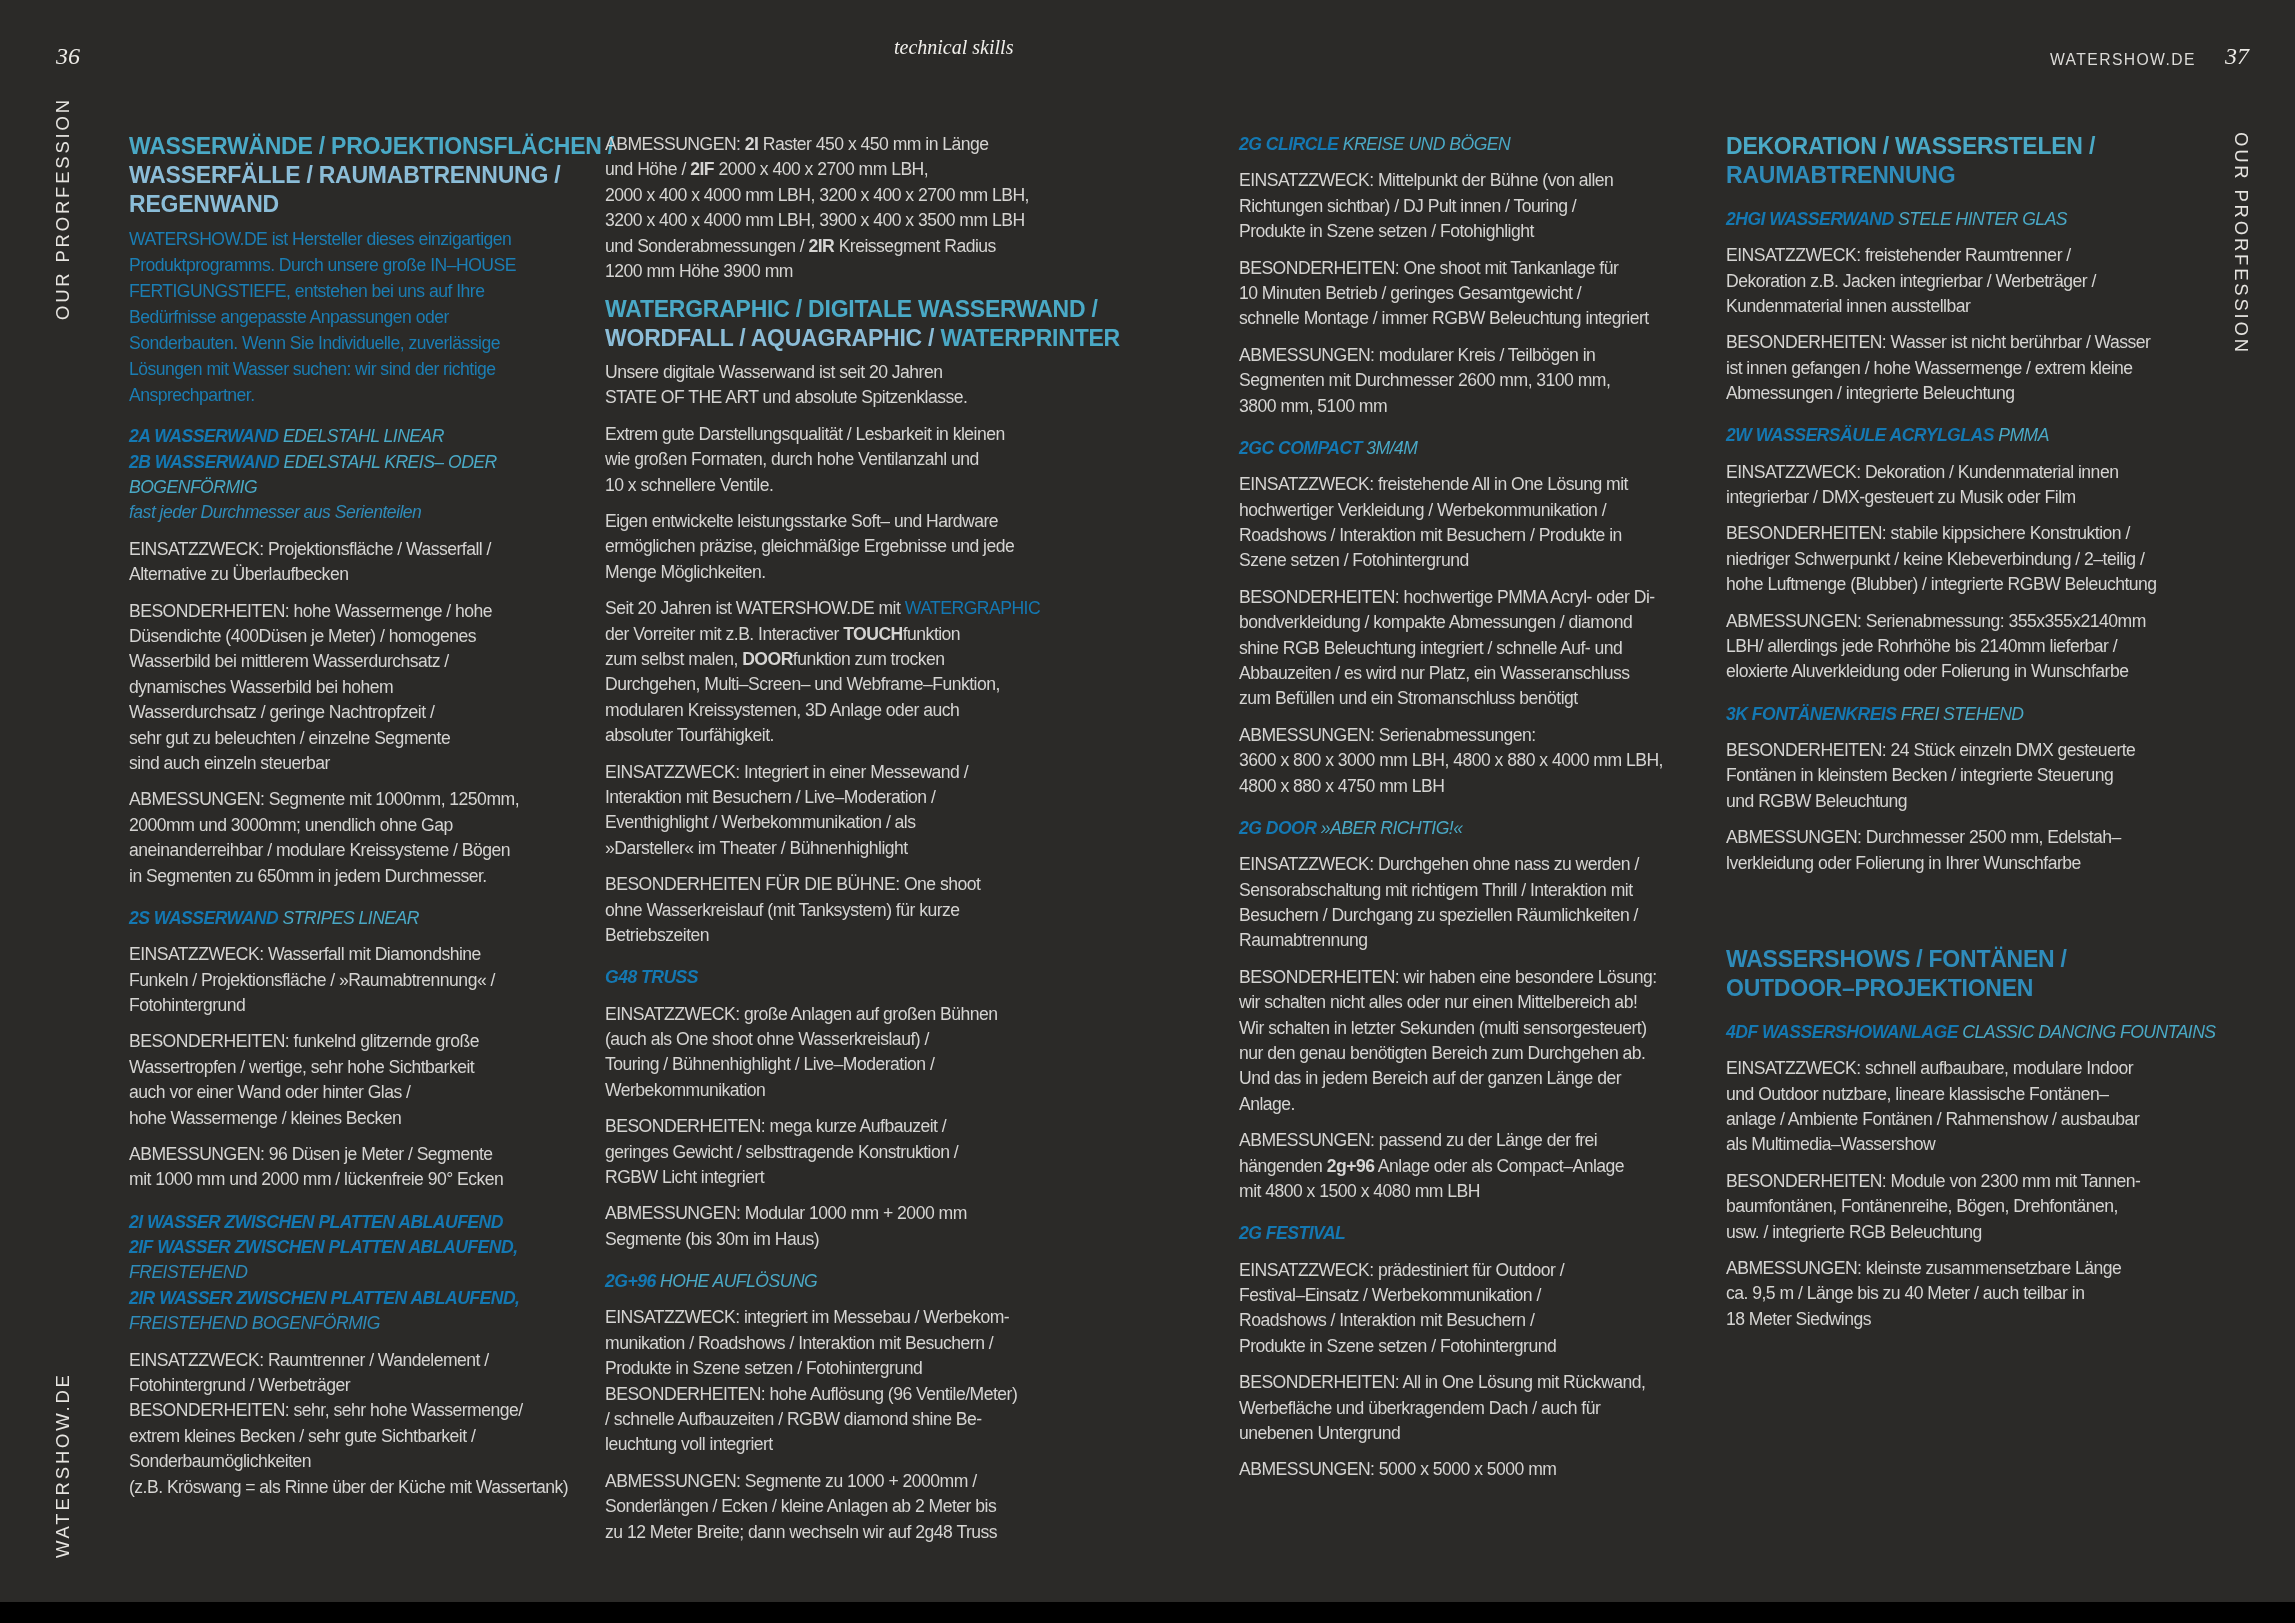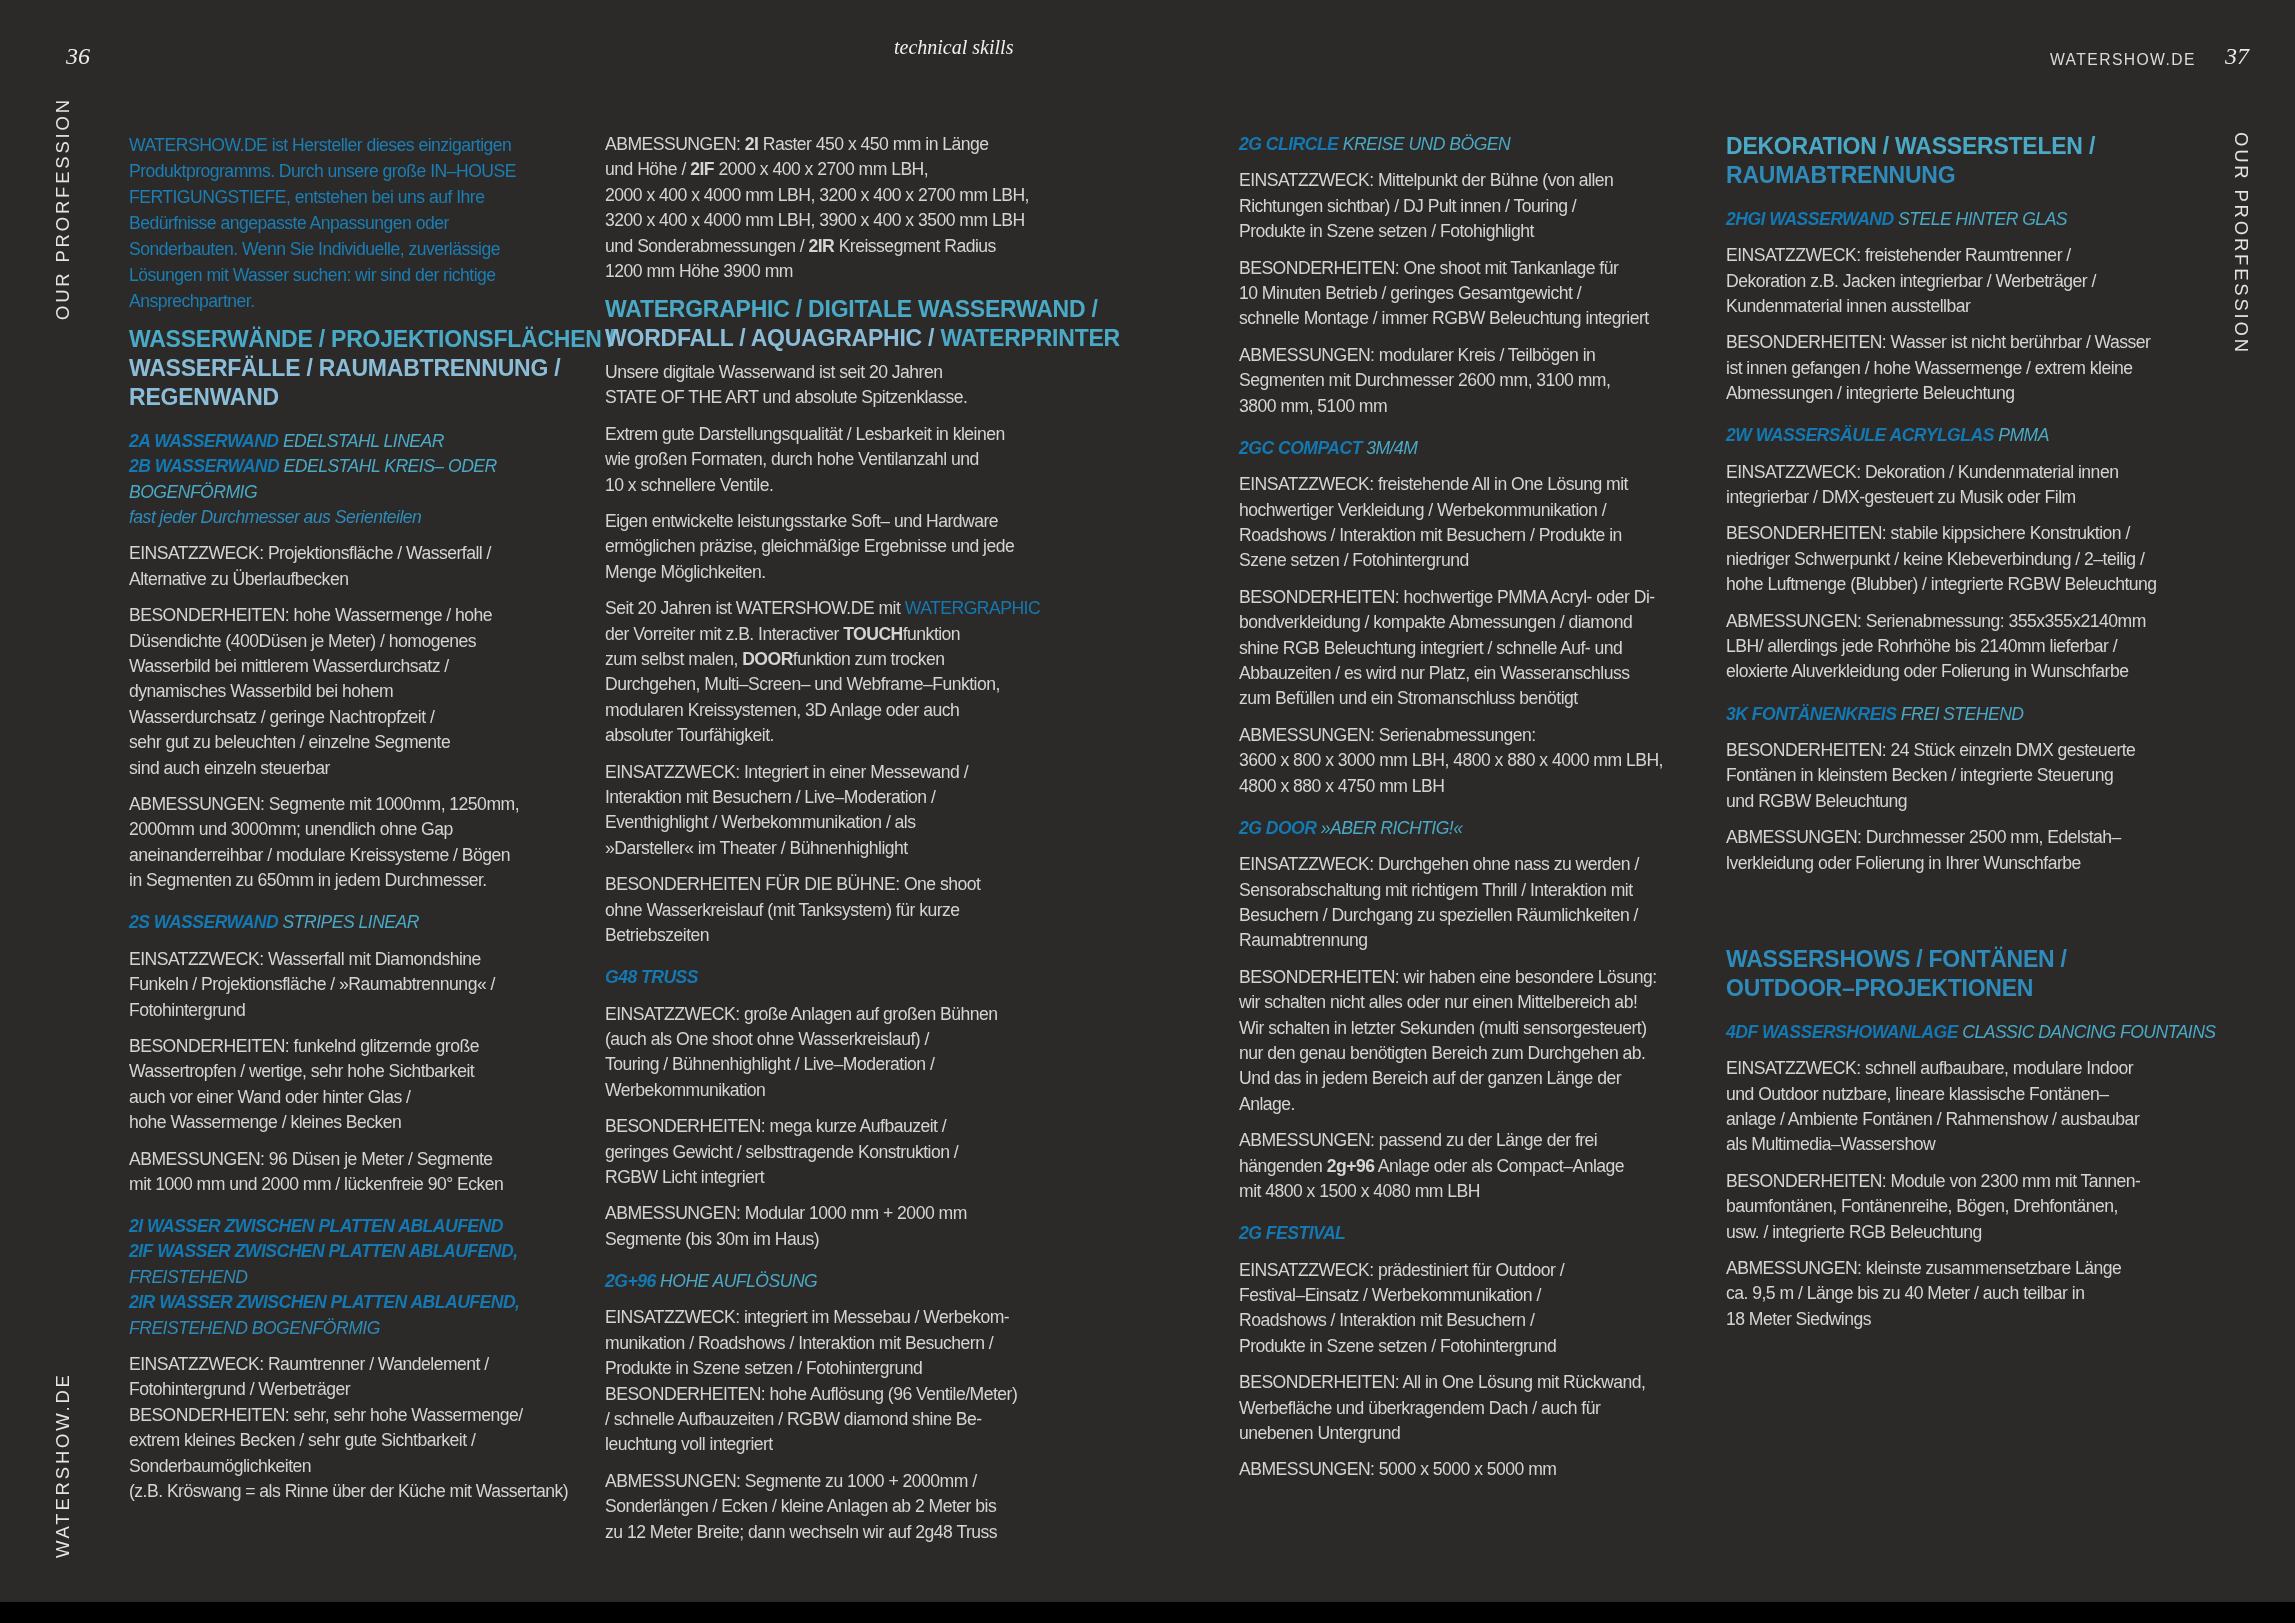--- a/index.html
+++ b/index.html
@@ -1,21 +1,21 @@
 <!DOCTYPE html>
 <html style="font-size:7.4px"><head>
 <meta charset="utf-8">
 <style>
   html,body{margin:0;padding:0;background:#2b2a28;}
   .page{position:relative;width:2295px;height:1623px;background:#2b2a28;
         font-family:"Liberation Sans",sans-serif;overflow:hidden;}
   
   .pagenum{position:absolute;font-family:"Liberation Serif",serif;font-style:italic;
            font-size:24px;color:#eceae6;}
-  #page-left{left:66px;top:43px;}
+  #page-left{left:56px;top:43px;}
   #page-right{left:2225px;top:43px;}
   .doc-title{position:absolute;left:894px;top:36px;font-family:"Liberation Serif",serif;
              font-style:italic;font-size:20px;color:#f2f0ec;}
   .site-label{position:absolute;left:2050px;top:51px;font-size:15.7px;letter-spacing:1.4px;
               color:#dcdbd8;font-weight:300;}
   
   .vert{position:absolute;color:#e6e4e0;font-size:18.5px;letter-spacing:2.8px;white-space:nowrap;}
   #vert-left-top{left:52px;top:320px;transform:rotate(-90deg);transform-origin:left top;}
   #vert-left-bottom{left:52px;top:1558px;transform:rotate(-90deg);transform-origin:left top;}
   #vert-right{left:2252px;top:132px;transform:rotate(90deg);transform-origin:left top;}
@@ -48,34 +48,34 @@
   <span class="doc-title">technical skills</span>
   <span class="site-label">WATERSHOW.DE</span>
   <span class="pagenum" id="page-right">37</span>
 
   <div class="vert" id="vert-left-top">OUR PRORFESSION</div>
   <div class="vert" id="vert-left-bottom">WATERSHOW.DE</div>
   <div class="vert" id="vert-right">OUR PRORFESSION</div>
 
   <main id="columns">
       <div class="col" id="col1">
+        <div class="block section">
+          <div class="line"><span class="c-teal">WASSERWÄNDE / PROJEKTIONSFLÄCHEN /</span></div>
+          <div class="line"><span class="c-light">WASSERFÄLLE / RAUMABTRENNUNG /</span></div>
+          <div class="line"><span class="c-light">REGENWAND</span></div>
+        </div>
         <div class="block intro">
           <div class="line"><span>WATERSHOW.DE ist Hersteller dieses einzigartigen</span></div>
           <div class="line"><span>Produktprogramms. Durch unsere große IN–HOUSE</span></div>
           <div class="line"><span>FERTIGUNGSTIEFE, entstehen bei uns auf Ihre</span></div>
           <div class="line"><span>Bedürfnisse angepasste Anpassungen oder</span></div>
           <div class="line"><span>Sonderbauten.  Wenn Sie Individuelle, zuverlässige</span></div>
           <div class="line"><span>Lösungen mit Wasser suchen: wir sind der richtige</span></div>
           <div class="line"><span>Ansprechpartner.</span></div>
         </div>
-        <div class="block section">
-          <div class="line"><span class="c-teal">WASSERWÄNDE / PROJEKTIONSFLÄCHEN /</span></div>
-          <div class="line"><span class="c-light">WASSERFÄLLE / RAUMABTRENNUNG /</span></div>
-          <div class="line"><span class="c-light">REGENWAND</span></div>
-        </div>
         <div class="block product">
           <div class="line"><span class="b c-blue">2A WASSERWAND</span><span class="c-teal"> EDELSTAHL LINEAR</span></div>
           <div class="line"><span class="b c-blue">2B WASSERWAND</span><span class="c-teal"> EDELSTAHL KREIS– ODER</span></div>
           <div class="line"><span class="c-teal">BOGENFÖRMIG</span></div>
           <div class="line"><span class="c-mid">fast jeder Durchmesser aus Serienteilen</span></div>
         </div>
         <div class="block para">
           <div class="line"><span>EINSATZZWECK: Projektionsfläche / Wasserfall /</span></div>
           <div class="line"><span>Alternative zu Überlaufbecken</span></div>
         </div>

